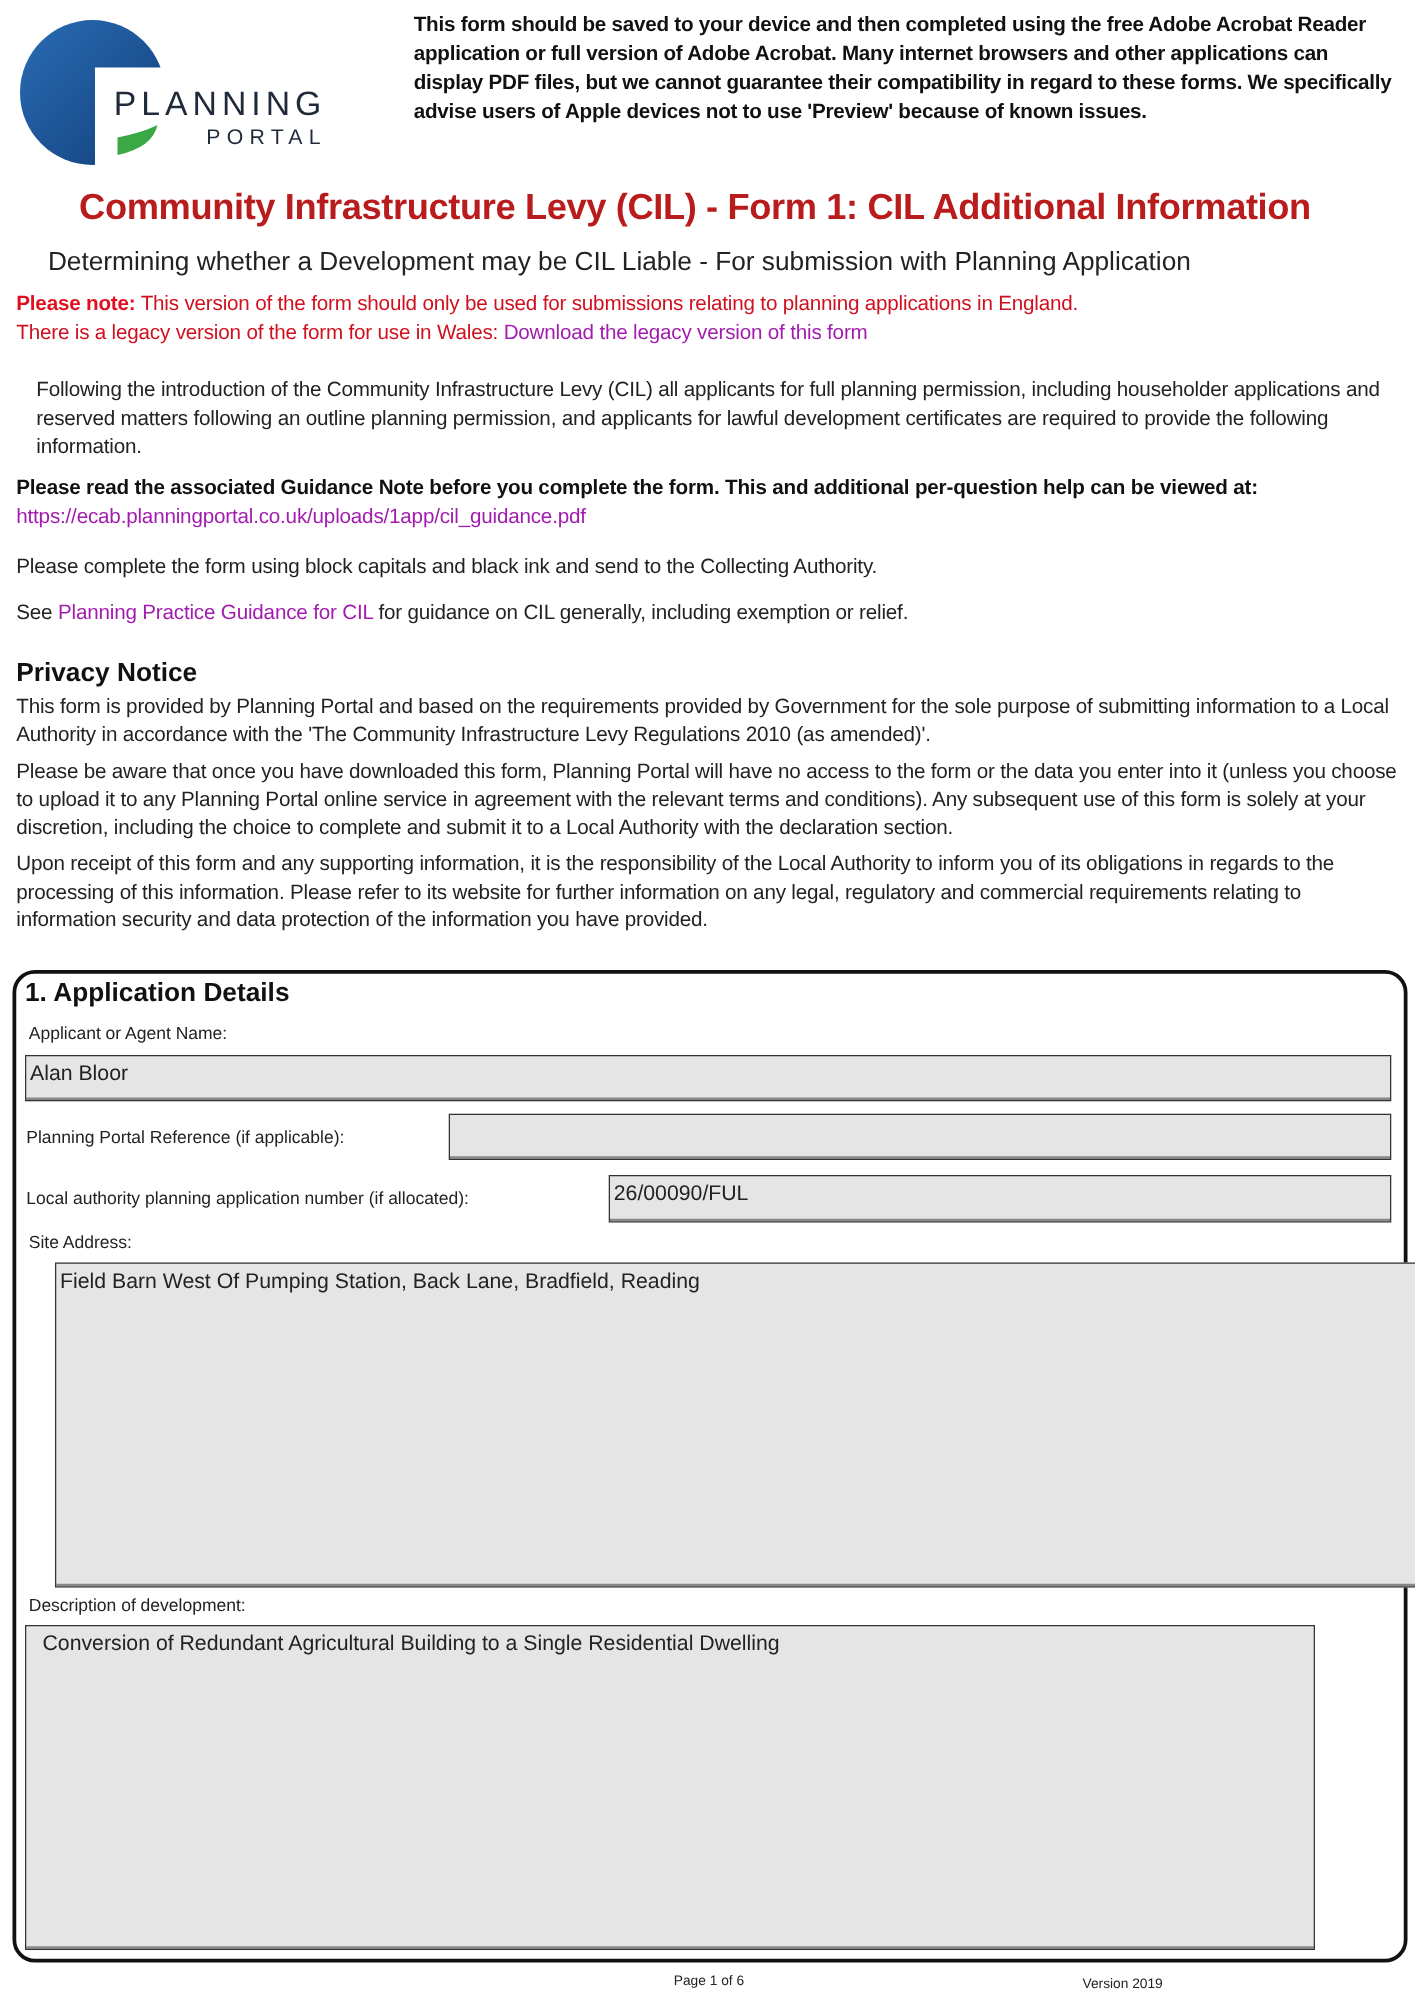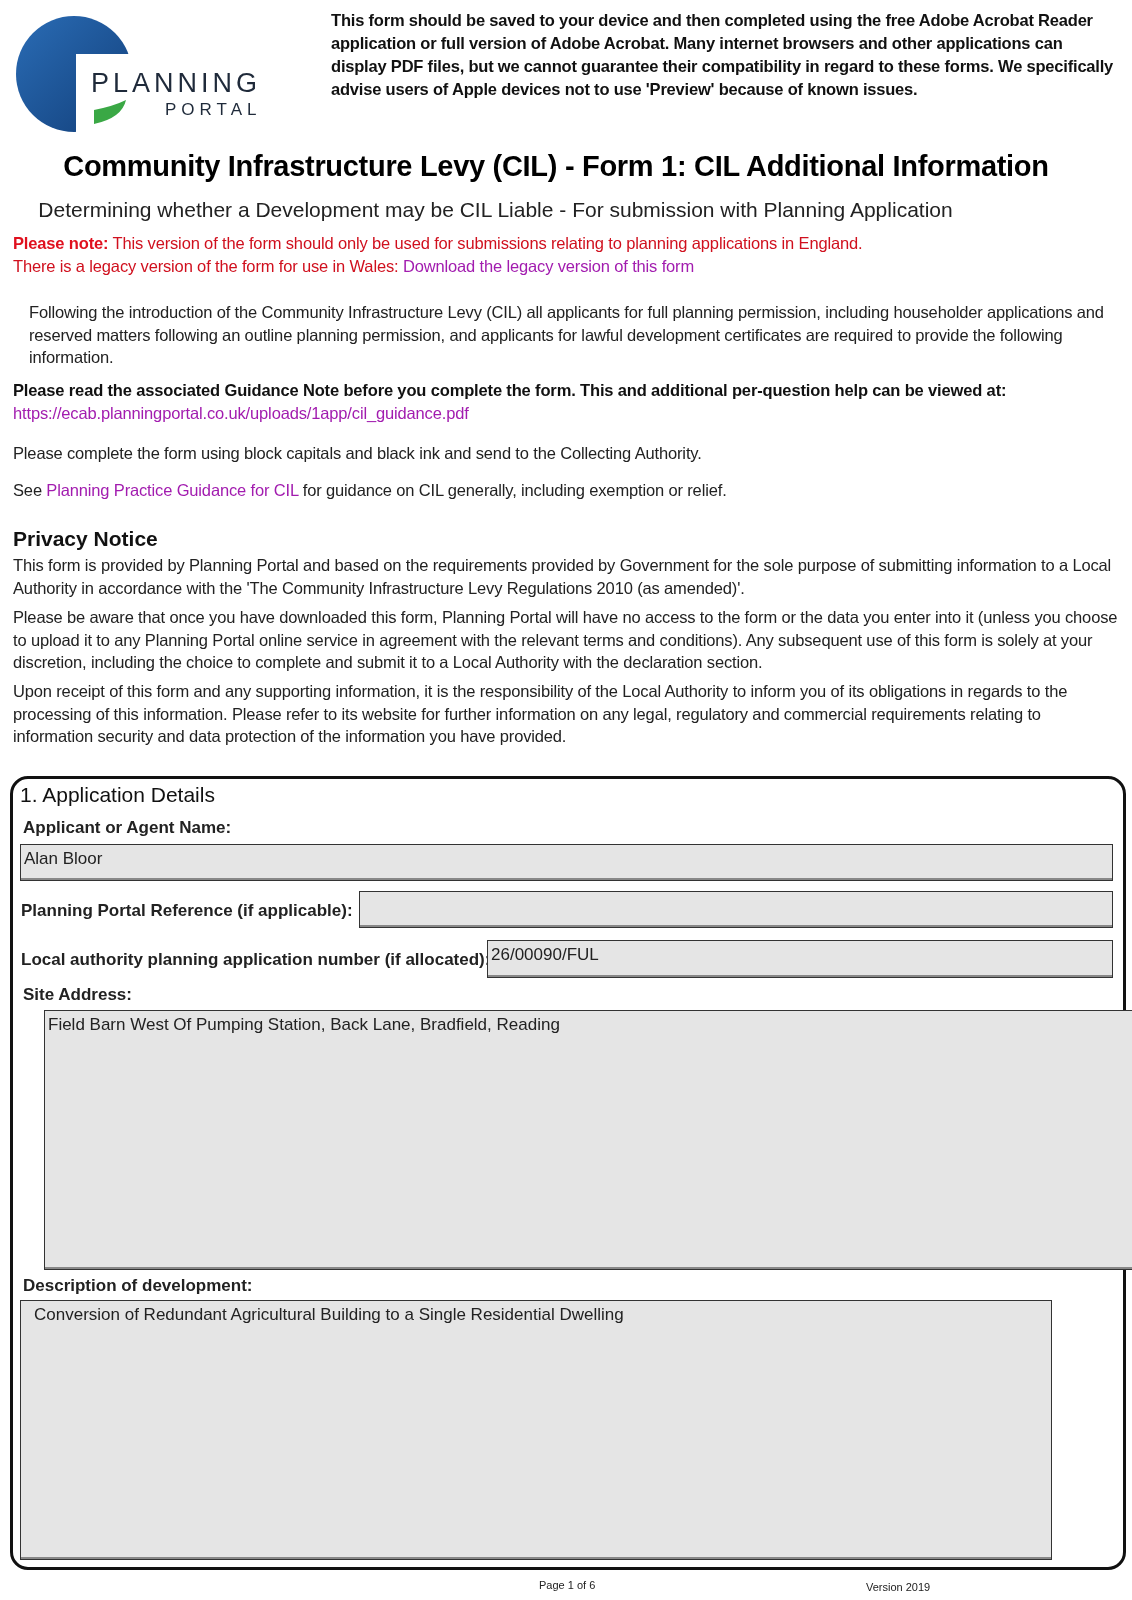--- a/index.html
+++ b/index.html
@@ -12,21 +12,21 @@
   .top-notice {
     position: absolute; left: 331px; top: 9px; width: 790px;
     font-family: "Liberation Sans", sans-serif; font-weight: bold;
     font-size: 16.5px; line-height: 23px; color: #111;
     letter-spacing: -0.2px;
   }
 
   .title {
     position: absolute; left: 0; top: 150px; width: 1112px; text-align: center;
     font-family: "Liberation Sans", sans-serif; font-weight: bold; font-size: 29px;
-    color: #000000; letter-spacing: -0.3px;
+    color: #b91c1c; letter-spacing: -0.3px;
   }
   .subtitle {
     position: absolute; left: 0; top: 198px; width: 991px; text-align: center;
     font-family: "Liberation Sans", sans-serif; font-size: 21px; color: #222;
   }
 
   .para {
     position: absolute; left: 13px; width: 1110px;
     font-family: "Liberation Sans", sans-serif; font-size: 16.5px; line-height: 22.5px; color: #222;
     letter-spacing: -0.15px;
@@ -40,24 +40,24 @@
     position: absolute; left: 13px; top: 527px;
     font-family: "Liberation Sans", sans-serif; font-weight: bold; font-size: 21px; color: #111;
   }
 
   .section-box {
     position: absolute; left: 10px; top: 776px; width: 1116px; height: 794px;
     border: 3px solid #111; border-radius: 18px;
   }
   .section-title {
     position: absolute; left: 20px; top: 783px;
-    font-family: "Liberation Sans", sans-serif; font-weight: normal; font-size: 21px; color: #111;
+    font-family: "Liberation Sans", sans-serif; font-weight: bold; font-size: 21px; color: #111;
   }
   .label {
-    position: absolute; font-family: "Liberation Sans", sans-serif; font-size: 17px; color: #222; font-weight: bold;
+    position: absolute; font-family: "Liberation Sans", sans-serif; font-size: 14px; color: #222;
   }
   .field {
     position: absolute; border: 1.5px solid #333; background: #e5e5e5;
     font-family: "Liberation Sans", sans-serif; font-size: 17px; color: #222;
     padding: 2px 3px; line-height: 24px; white-space: pre-wrap;
     box-shadow: inset 0 -2px 0 #888;
   }
 
   .footer-page {
     position: absolute; left: 539px; top: 1579px;

